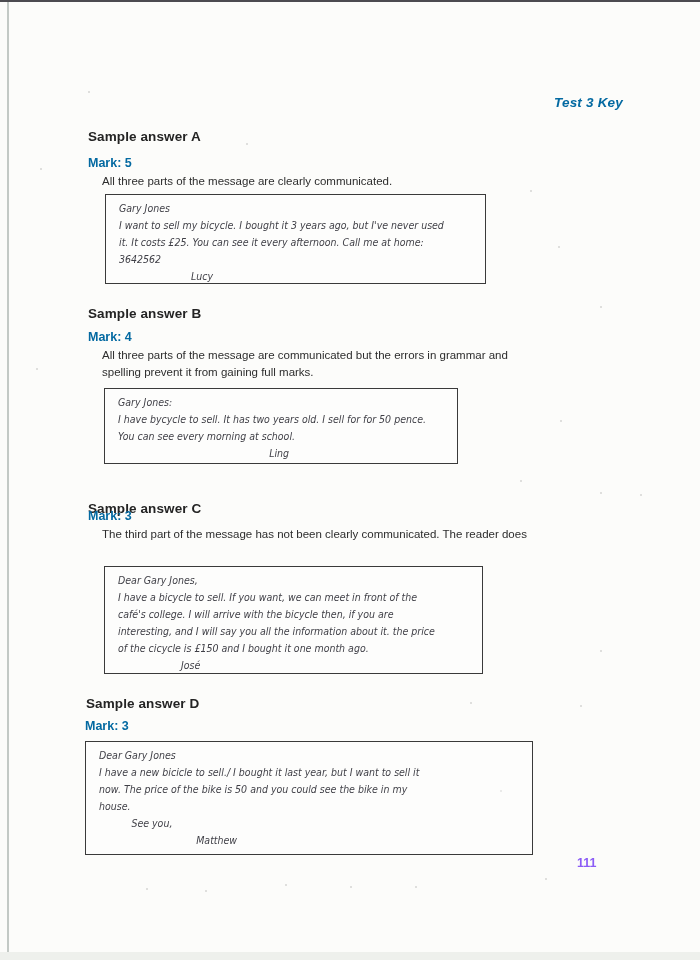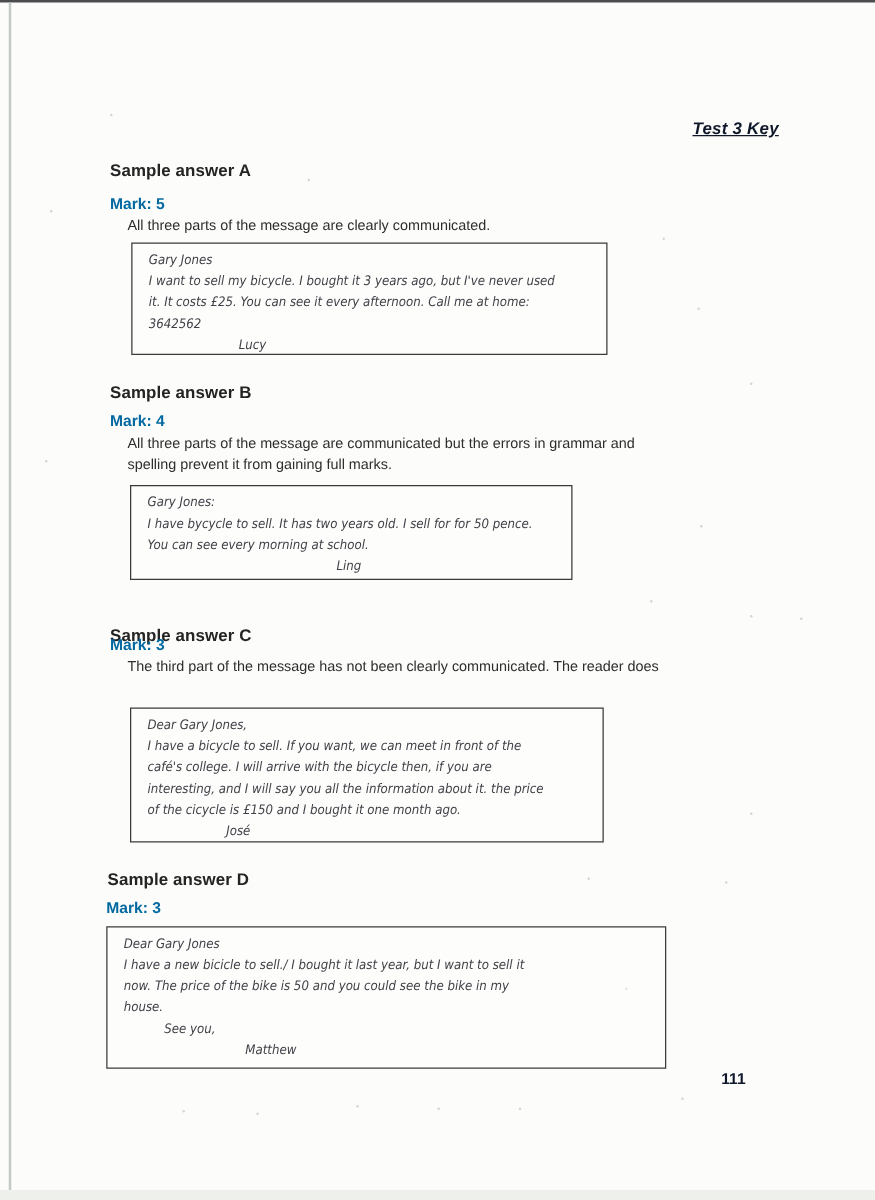--- a/index.html
+++ b/index.html
@@ -9,21 +9,21 @@
     font-family:"Liberation Sans", sans-serif;
   }
   
   .edge-top{position:absolute;top:0;left:0;width:700px;height:2px;background:#4c4b50;}
   .edge-left{position:absolute;top:2px;left:7px;width:2px;height:958px;background:#c3c9c5;}
   .edge-bottom{position:absolute;bottom:0;left:0;width:700px;height:8px;background:#eef0ec;}
   .speck{position:absolute;width:2px;height:2px;border-radius:50%;background:#8d8d89;opacity:.35;}
 
   .page-header{
     position:absolute;top:95px;left:554px;
-    font-style:italic;font-weight:700;font-size:13.5px;color:#0f172a;letter-spacing:.2px;text-decoration:underline;
+    font-style:italic;font-weight:700;font-size:13.5px;color:#0369a1;letter-spacing:.2px;
   }
   .sec-heading{
     position:absolute;left:88px;
     font-weight:700;font-size:13.5px;color:#242424;letter-spacing:.1px;white-space:nowrap;
   }
   .sec-mark{
     position:absolute;left:88px;
     font-weight:700;font-size:12.5px;color:#0369a1;white-space:nowrap;
   }
   .sec-comment{
@@ -47,21 +47,21 @@
     transform:scaleX(0.9);transform-origin:0 0;
   }
   .sig-a{padding-left:80px;}
   .sig-b{padding-left:168px;}
   .sig-c{padding-left:70px;}
   .close-d{padding-left:36px;}
   .sig-d{padding-left:108px;}
 
   .page-number{
     position:absolute;top:856px;left:577px;
-    font-weight:700;font-size:12.5px;color:#0f172a;
+    font-weight:700;font-size:12.5px;color:#8b5cf6;
   }
 </style>
 </head>
 <body>
 
 <div class="edge-top"></div>
 <div class="edge-left"></div>
 <div class="edge-bottom"></div>
 <div class="speck" style="left:88px;top:91px;"></div>
 <div class="speck" style="left:246px;top:143px;"></div>

